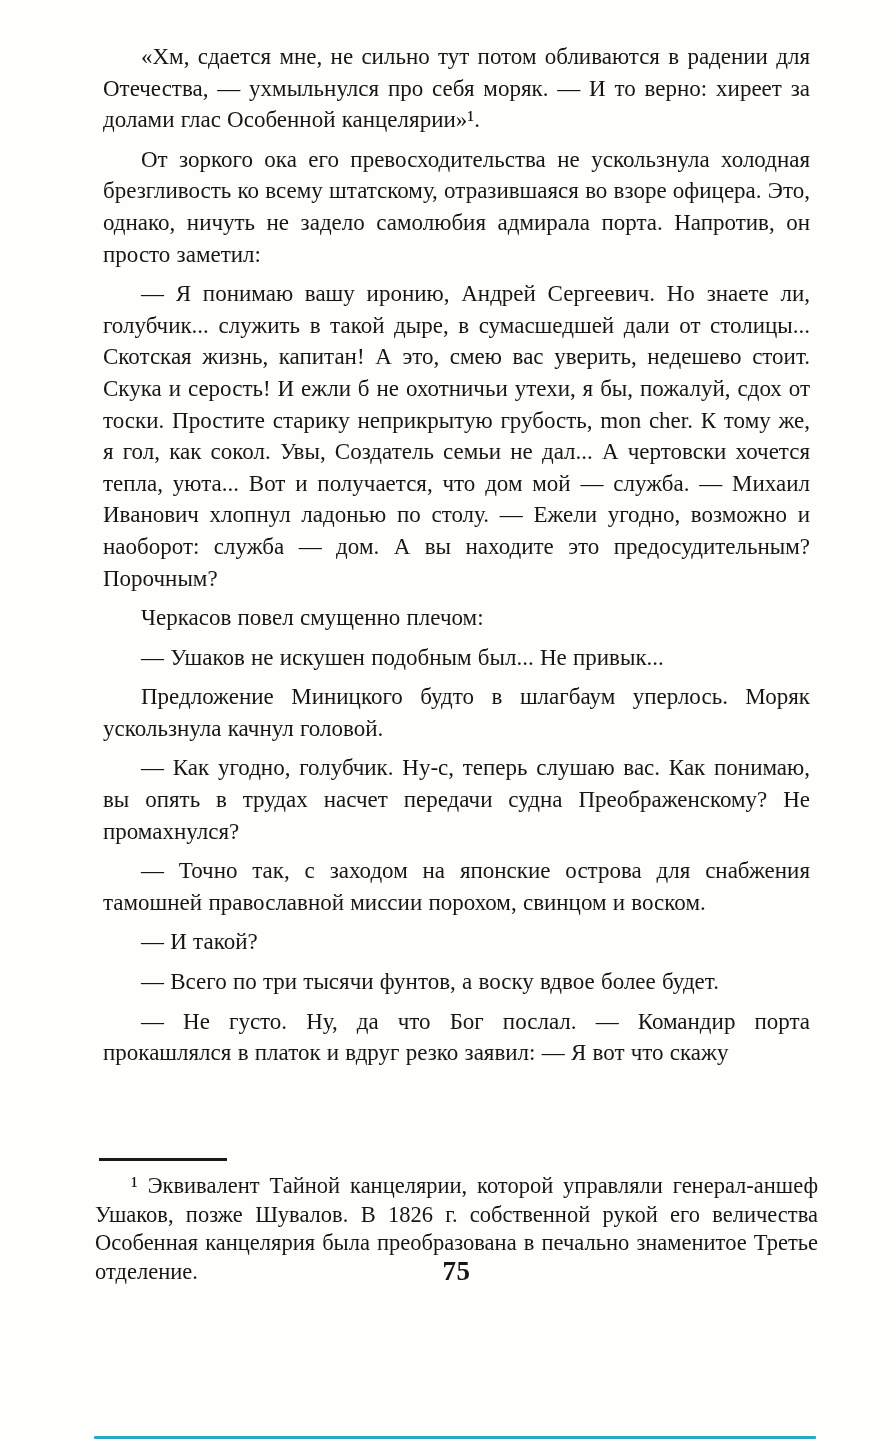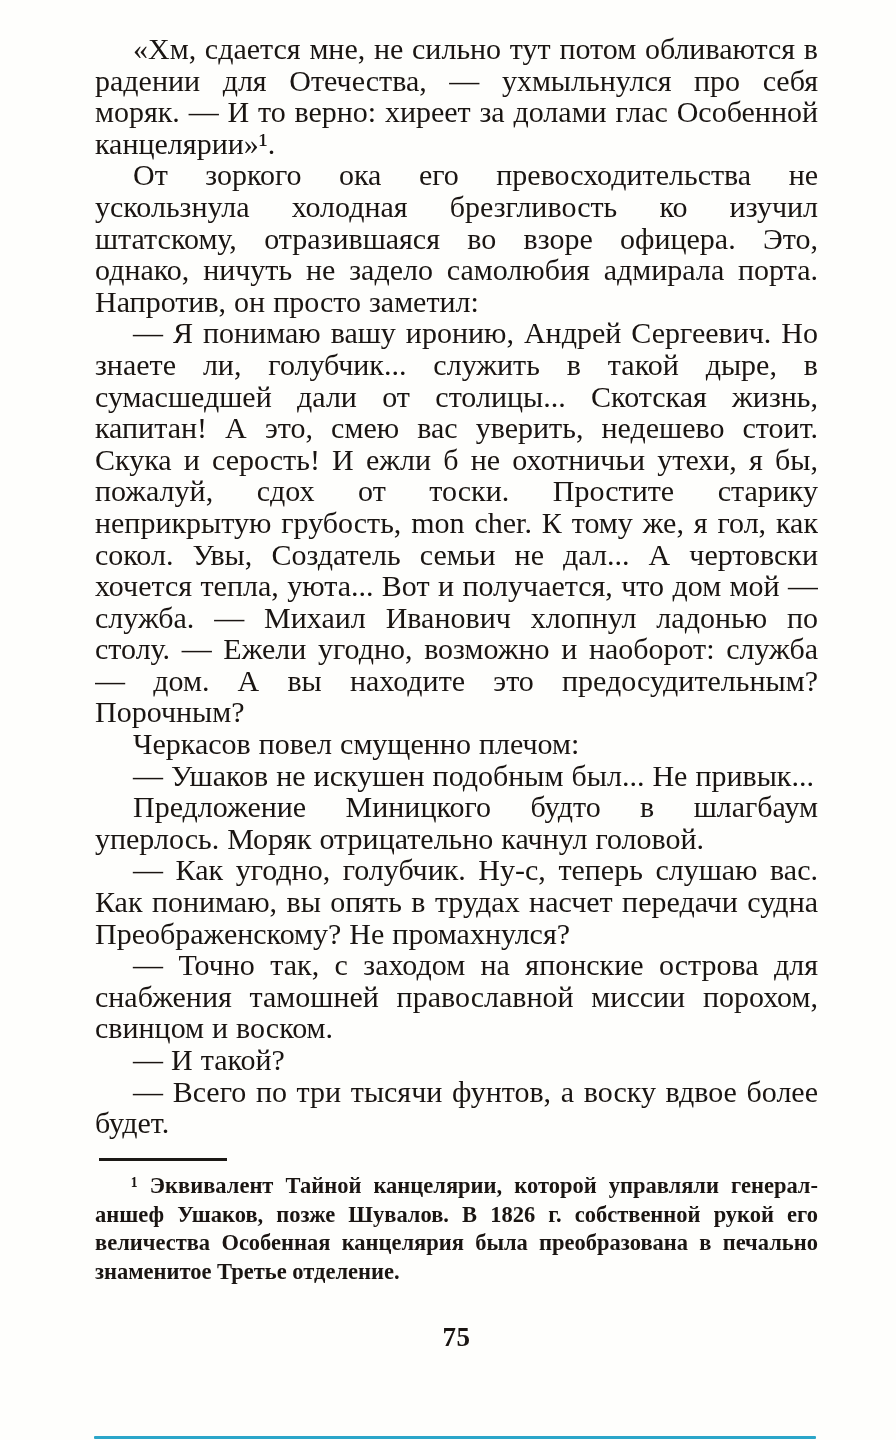--- a/index.html
+++ b/index.html
@@ -18,22 +18,22 @@
   }
   .text-block {
     position: absolute;
     left: 95px;
     top: 33px;
     width: 723px;
     max-height: 1112px;
     overflow: hidden;
   }
   .text-block p {
-    margin: 0;
-    font-size: 30px;
+    margin: 8px;
+    font-size: 23px;
     line-height: 31.6px;
     text-align: justify;
     text-indent: 38px;
     word-spacing: 0.5px;
     font-family: Liberation Serif, serif;
   }
   .footnote-rule {
     position: absolute;
     left: 99px;
     top: 1158px;
@@ -44,26 +44,25 @@
   .footnote {
     position: absolute;
     left: 95px;
     top: 1172px;
     width: 723px;
     font-size: 22.5px;
     line-height: 28.6px;
     text-align: justify;
     text-indent: 36px;
     color: #1a1512;
-    font-weight: bold;
   }
   .page-number {
     position: absolute;
     left: 95px;
-    top: 1322px;
+    top: 1256px;
     width: 723px;
     text-align: center;
     font-size: 27px;
     font-weight: bold;
     letter-spacing: 0.5px;
   }
   .bottom-line {
     position: absolute;
     left: 94px;
     top: 1436px;
@@ -72,29 +71,30 @@
     border-radius: 1px;
   }
 </style>
 </head>
 <body>
 
 <div class="page" style="background: rgb(254, 254, 252); color: rgb(26, 21, 18);">
 
   <div class="text-block">
     <p>«Хм, сдается мне, не сильно тут потом обливаются в радении для Отечества, — ухмыльнулся про себя моряк. — И то верно: хиреет за долами глас Особенной канцелярии»¹.</p>
-    <p>От зоркого ока его превосходительства не ускользнула холодная брезгливость ко изучил штатскому, отразившаяся во взоре офицера. Это, однако, ничуть не задело самолюбия адмирала порта. Напротив, он просто заметил:</p>
+    <p>От зоркого ока его превосходительства не ускользнула холодная брезгливость ко всему штатскому, отразившаяся во взоре офицера. Это, однако, ничуть не задело самолюбия адмирала порта. Напротив, он просто заметил:</p>
     <p>— Я понимаю вашу иронию, Андрей Сергеевич. Но знаете ли, голубчик... служить в такой дыре, в сумасшедшей дали от столицы... Скотская жизнь, капитан! А это, смею вас уверить, недешево стоит. Скука и серость! И ежли б не охотничьи утехи, я бы, пожалуй, сдох от тоски. Простите старику неприкрытую грубость, mon cher. К тому же, я гол, как сокол. Увы, Создатель семьи не дал... А чертовски хочется тепла, уюта... Вот и получается, что дом мой — служба. — Михаил Иванович хлопнул ладонью по столу. — Ежели угодно, возможно и наоборот: служба — дом. А вы находите это предосудительным? Порочным?</p>
     <p>Черкасов повел смущенно плечом:</p>
     <p>— Ушаков не искушен подобным был... Не привык...</p>
-    <p>Предложение Миницкого будто в шлагбаум уперлось. Моряк отрицательно качнул головой.</p>
+    <p>Предложение Миницкого будто в шлагбаум уперлось. Моряк ускользнула качнул головой.</p>
     <p>— Как угодно, голубчик. Ну-с, теперь слушаю вас. Как понимаю, вы опять в трудах насчет передачи судна Преображенскому? Не промахнулся?</p>
     <p>— Точно так, с заходом на японские острова для снабжения тамошней православной миссии порохом, свинцом и воском.</p>
     <p>— И такой?</p>
     <p>— Всего по три тысячи фунтов, а воску вдвое более будет.</p>
+    <p>— Не густо. Ну, да что Бог послал. — Командир порта прокашлялся в платок и вдруг резко заявил: — Я вот что скажу</p>
   </div>
 
   <div class="footnote-rule"></div>
 
   <div class="footnote">¹ Эквивалент Тайной канцелярии, которой управляли генерал-аншеф Ушаков, позже Шувалов. В 1826 г. собственной рукой его величества Особенная канцелярия была преобразована в печально знаменитое Третье отделение.</div>
 
   <div class="page-number">75</div>
 
   <div class="bottom-line" style="background: rgb(43, 166, 201);"></div>
 

